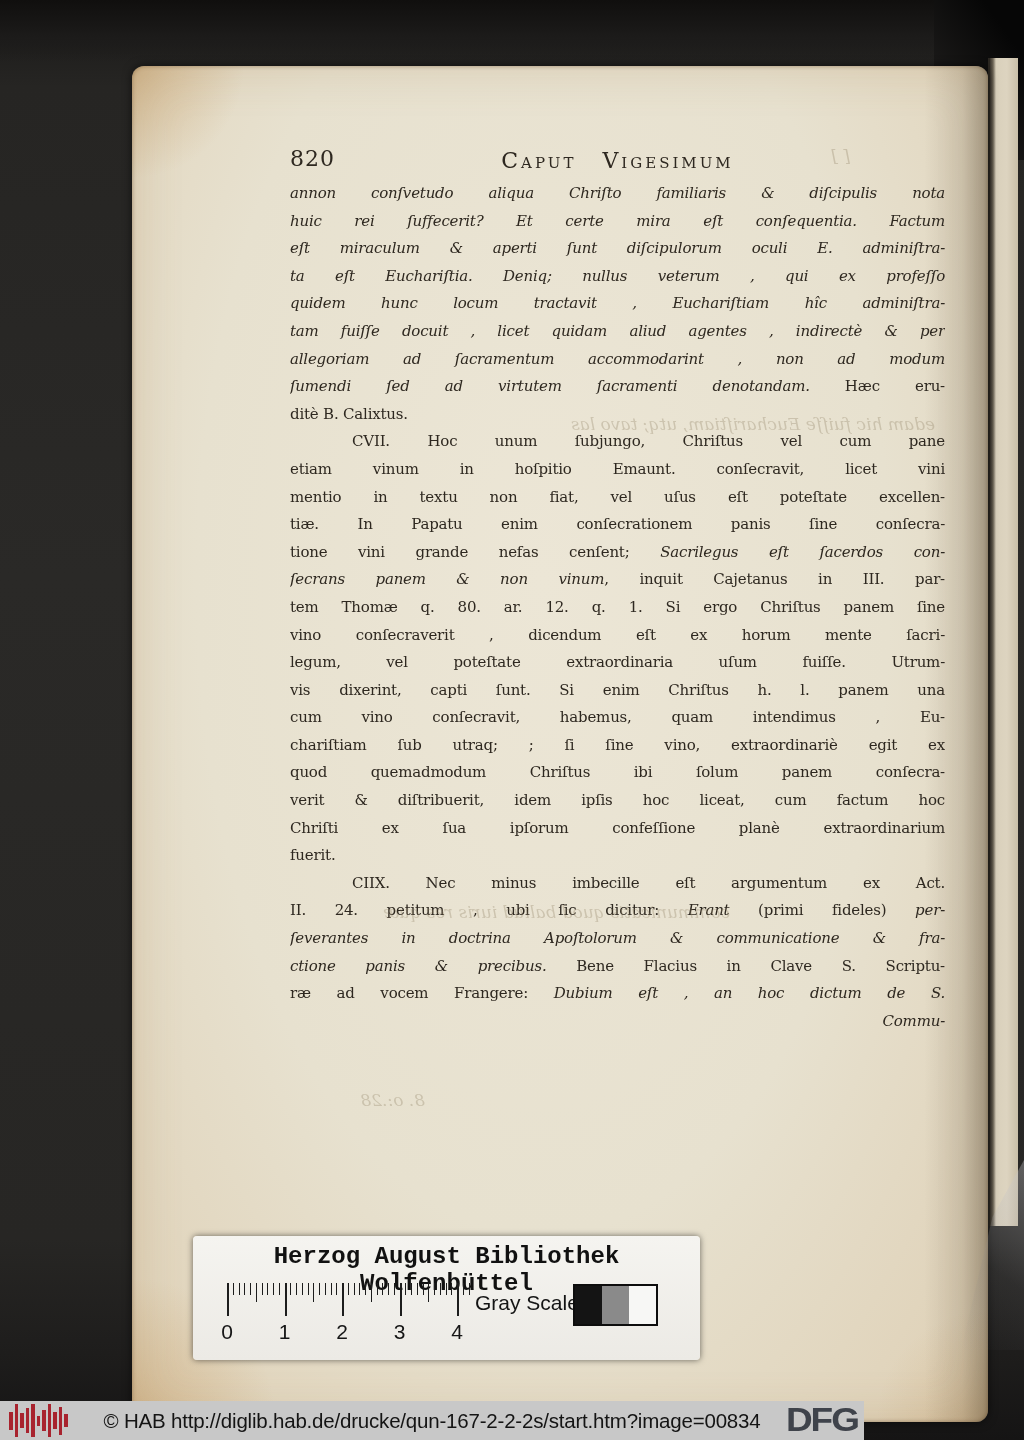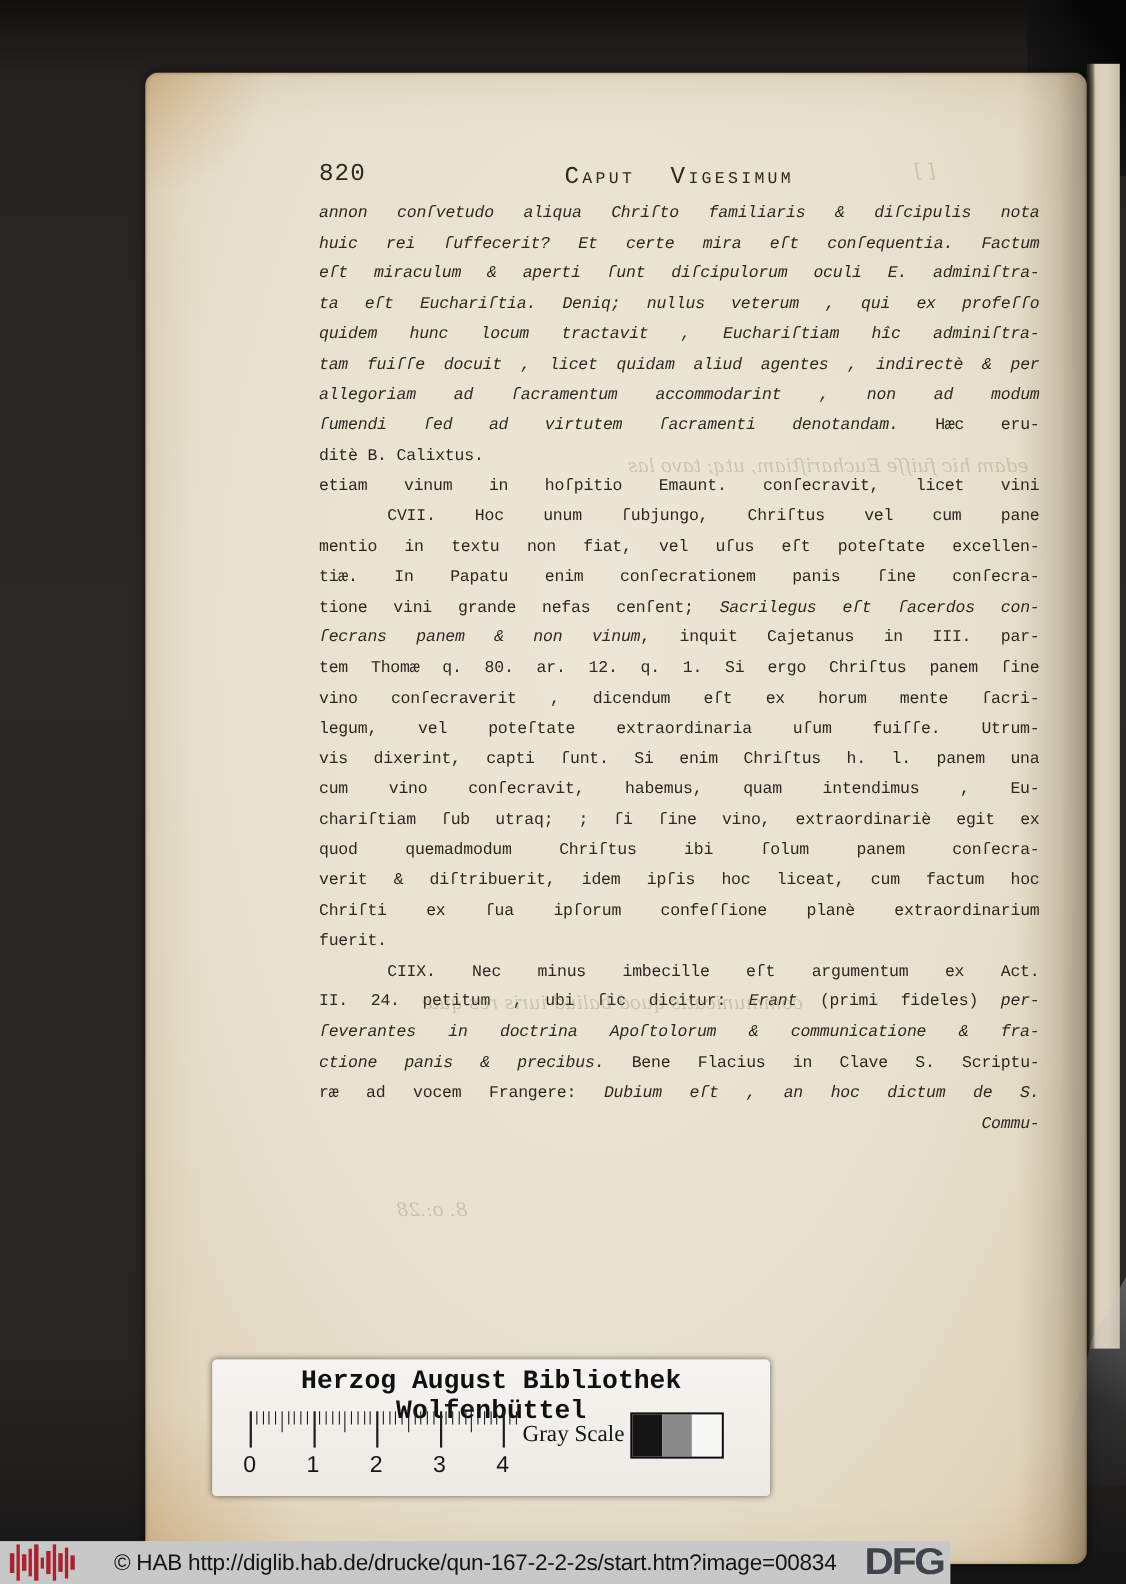--- a/index.html
+++ b/index.html
@@ -11,21 +11,21 @@
   .cover-corner{position:absolute;right:0;top:0;width:90px;height:160px;
         background:linear-gradient(235deg,#060606 20%,#1b1a19 70%,rgba(27,26,25,0));}
   
   .page{position:absolute;left:132px;top:66px;width:856px;height:1356px;border-radius:12px;
         background:
           radial-gradient(circle at 0% 0%, rgba(186,136,70,.38), rgba(186,136,70,0) 7%),
           radial-gradient(circle at 0% 100%, rgba(186,136,70,.34), rgba(186,136,70,0) 9%),
           radial-gradient(circle at 100% 100%, rgba(186,136,70,.22), rgba(186,136,70,0) 7%),
           radial-gradient(ellipse at 48% 38%, #ece6d6 0%, #e7e1cf 55%, #decfb4 100%);
         box-shadow: inset 0 0 50px rgba(150,110,55,.22), inset 0 0 4px rgba(90,60,30,.5), 0 0 10px rgba(0,0,0,.6);
-        color:#2e2820;font-family:Liberation Mono, monospace;}
+        color:#2e2820;}
   .gutter-shade{position:absolute;right:0;top:0;width:64px;height:100%;border-radius:0 12px 12px 0;
         background:linear-gradient(90deg,rgba(70,55,35,0),rgba(70,55,35,.14) 60%,rgba(48,38,22,.34));}
   .page-number{position:absolute;left:158px;top:80px;font-size:22px;letter-spacing:1px;}
   .chapter-heading{position:absolute;left:158px;top:82px;width:655px;text-align:center;
         font-variant:small-caps;font-size:22px;letter-spacing:3px;word-spacing:16px;}
   .body-text{position:absolute;left:158px;top:114px;width:655px;font-size:15px;
         line-height:27.6px;letter-spacing:-0.2px;}
   .line{height:27.6px;overflow:hidden;text-align:justify;}
   .line.just{text-align-last:justify;}
   .line.right{text-align:right;text-align-last:right;}
@@ -44,21 +44,21 @@
   .ruler-title{position:absolute;left:0;top:7px;width:100%;text-align:center;
         font-family:Liberation Mono, monospace;font-weight:700;font-size:24px;color:#111;}
   .ruler-ticks{position:absolute;left:34px;top:47px;width:250px;height:36px;}
   .tick{position:absolute;top:0;background:#1d1d1d;}
   .tick.t1{width:1px;height:12px;}
   .tick.t5{width:1px;height:19px;}
   .tick.t10{width:2px;height:33px;}
   .ruler-numbers{position:absolute;left:34px;top:84px;width:260px;height:28px;
         font-family:"Liberation Sans",sans-serif;font-size:21px;color:#161616;}
   .ruler-numbers span{position:absolute;width:20px;text-align:center;}
-  .gray-scale-label{position:absolute;left:282px;top:55px;font-family:Liberation Serif, serif;
+  .gray-scale-label{position:absolute;left:282px;top:55px;font-family:Liberation Sans, sans-serif;
         font-size:21px;color:#141414;}
   .gray-patch{position:absolute;left:380px;top:48px;height:38px;display:flex;border:2px solid #0d0d0d;}
   .gray-patch div{width:27px;height:38px;}
   
   .plexi{position:absolute;right:0;top:1160px;width:70px;height:190px;
         background:linear-gradient(215deg,rgba(205,205,210,.35),rgba(130,130,135,.12) 55%,rgba(130,130,135,0));
         clip-path:polygon(100% 0,100% 100%,10% 100%,55% 30%);}
   
   .footer-bar{position:absolute;left:0;top:1401px;width:864px;height:39px;background:#c8c8c8;
         display:flex;align-items:center;}
@@ -88,22 +88,22 @@
     <div class="body-text">
         <div class="line just"><span class="it">annon conſvetudo aliqua Chriſto familiaris &amp; diſcipulis nota</span></div>
         <div class="line just"><span class="it">huic rei ſuffecerit? Et certe mira eſt conſequentia.  Factum</span></div>
         <div class="line just"><span class="it">eſt miraculum &amp; aperti ſunt diſcipulorum oculi E. adminiſtra-</span></div>
         <div class="line just"><span class="it">ta eſt Euchariſtia.  Deniq; nullus veterum ,  qui ex profeſſo</span></div>
         <div class="line just"><span class="it">quidem hunc locum tractavit ,  Euchariſtiam hîc adminiſtra-</span></div>
         <div class="line just"><span class="it">tam fuiſſe docuit , licet quidam aliud agentes , indirectè &amp; per</span></div>
         <div class="line just"><span class="it">allegoriam ad ſacramentum accommodarint , non ad modum</span></div>
         <div class="line just"><span class="it">ſumendi ſed ad virtutem ſacramenti denotandam.</span><span class="ro"> Hæc eru-</span></div>
         <div class="line"><span class="ro">ditè B. Calixtus.</span></div>
+        <div class="line just ind"><span class="ro">CVII.  Hoc unum ſubjungo,  Chriſtus vel cum pane</span></div>
         <div class="line just"><span class="ro">etiam vinum in hoſpitio Emaunt. conſecravit, licet vini</span></div>
-        <div class="line just ind"><span class="ro">CVII.  Hoc unum ſubjungo,  Chriſtus vel cum pane</span></div>
         <div class="line just"><span class="ro">mentio in textu non fiat,  vel uſus eſt poteſtate excellen-</span></div>
         <div class="line just"><span class="ro">tiæ.  In Papatu enim conſecrationem panis ſine conſecra-</span></div>
         <div class="line just"><span class="ro">tione vini grande nefas cenſent; </span><span class="it">Sacrilegus eſt ſacerdos con-</span></div>
         <div class="line just"><span class="it">ſecrans panem &amp; non vinum</span><span class="ro">, inquit Cajetanus in III. par-</span></div>
         <div class="line just"><span class="ro">tem Thomæ q. 80. ar. 12. q. 1. Si ergo Chriſtus panem ſine</span></div>
         <div class="line just"><span class="ro">vino conſecraverit ,  dicendum eſt ex horum mente ſacri-</span></div>
         <div class="line just"><span class="ro">legum, vel poteſtate extraordinaria uſum fuiſſe.  Utrum-</span></div>
         <div class="line just"><span class="ro">vis dixerint, capti ſunt.  Si enim Chriſtus h. l. panem una</span></div>
         <div class="line just"><span class="ro">cum vino conſecravit, habemus, quam intendimus , Eu-</span></div>
         <div class="line just"><span class="ro">chariſtiam ſub utraq; ; ſi ſine vino, extraordinariè egit ex</span></div>

